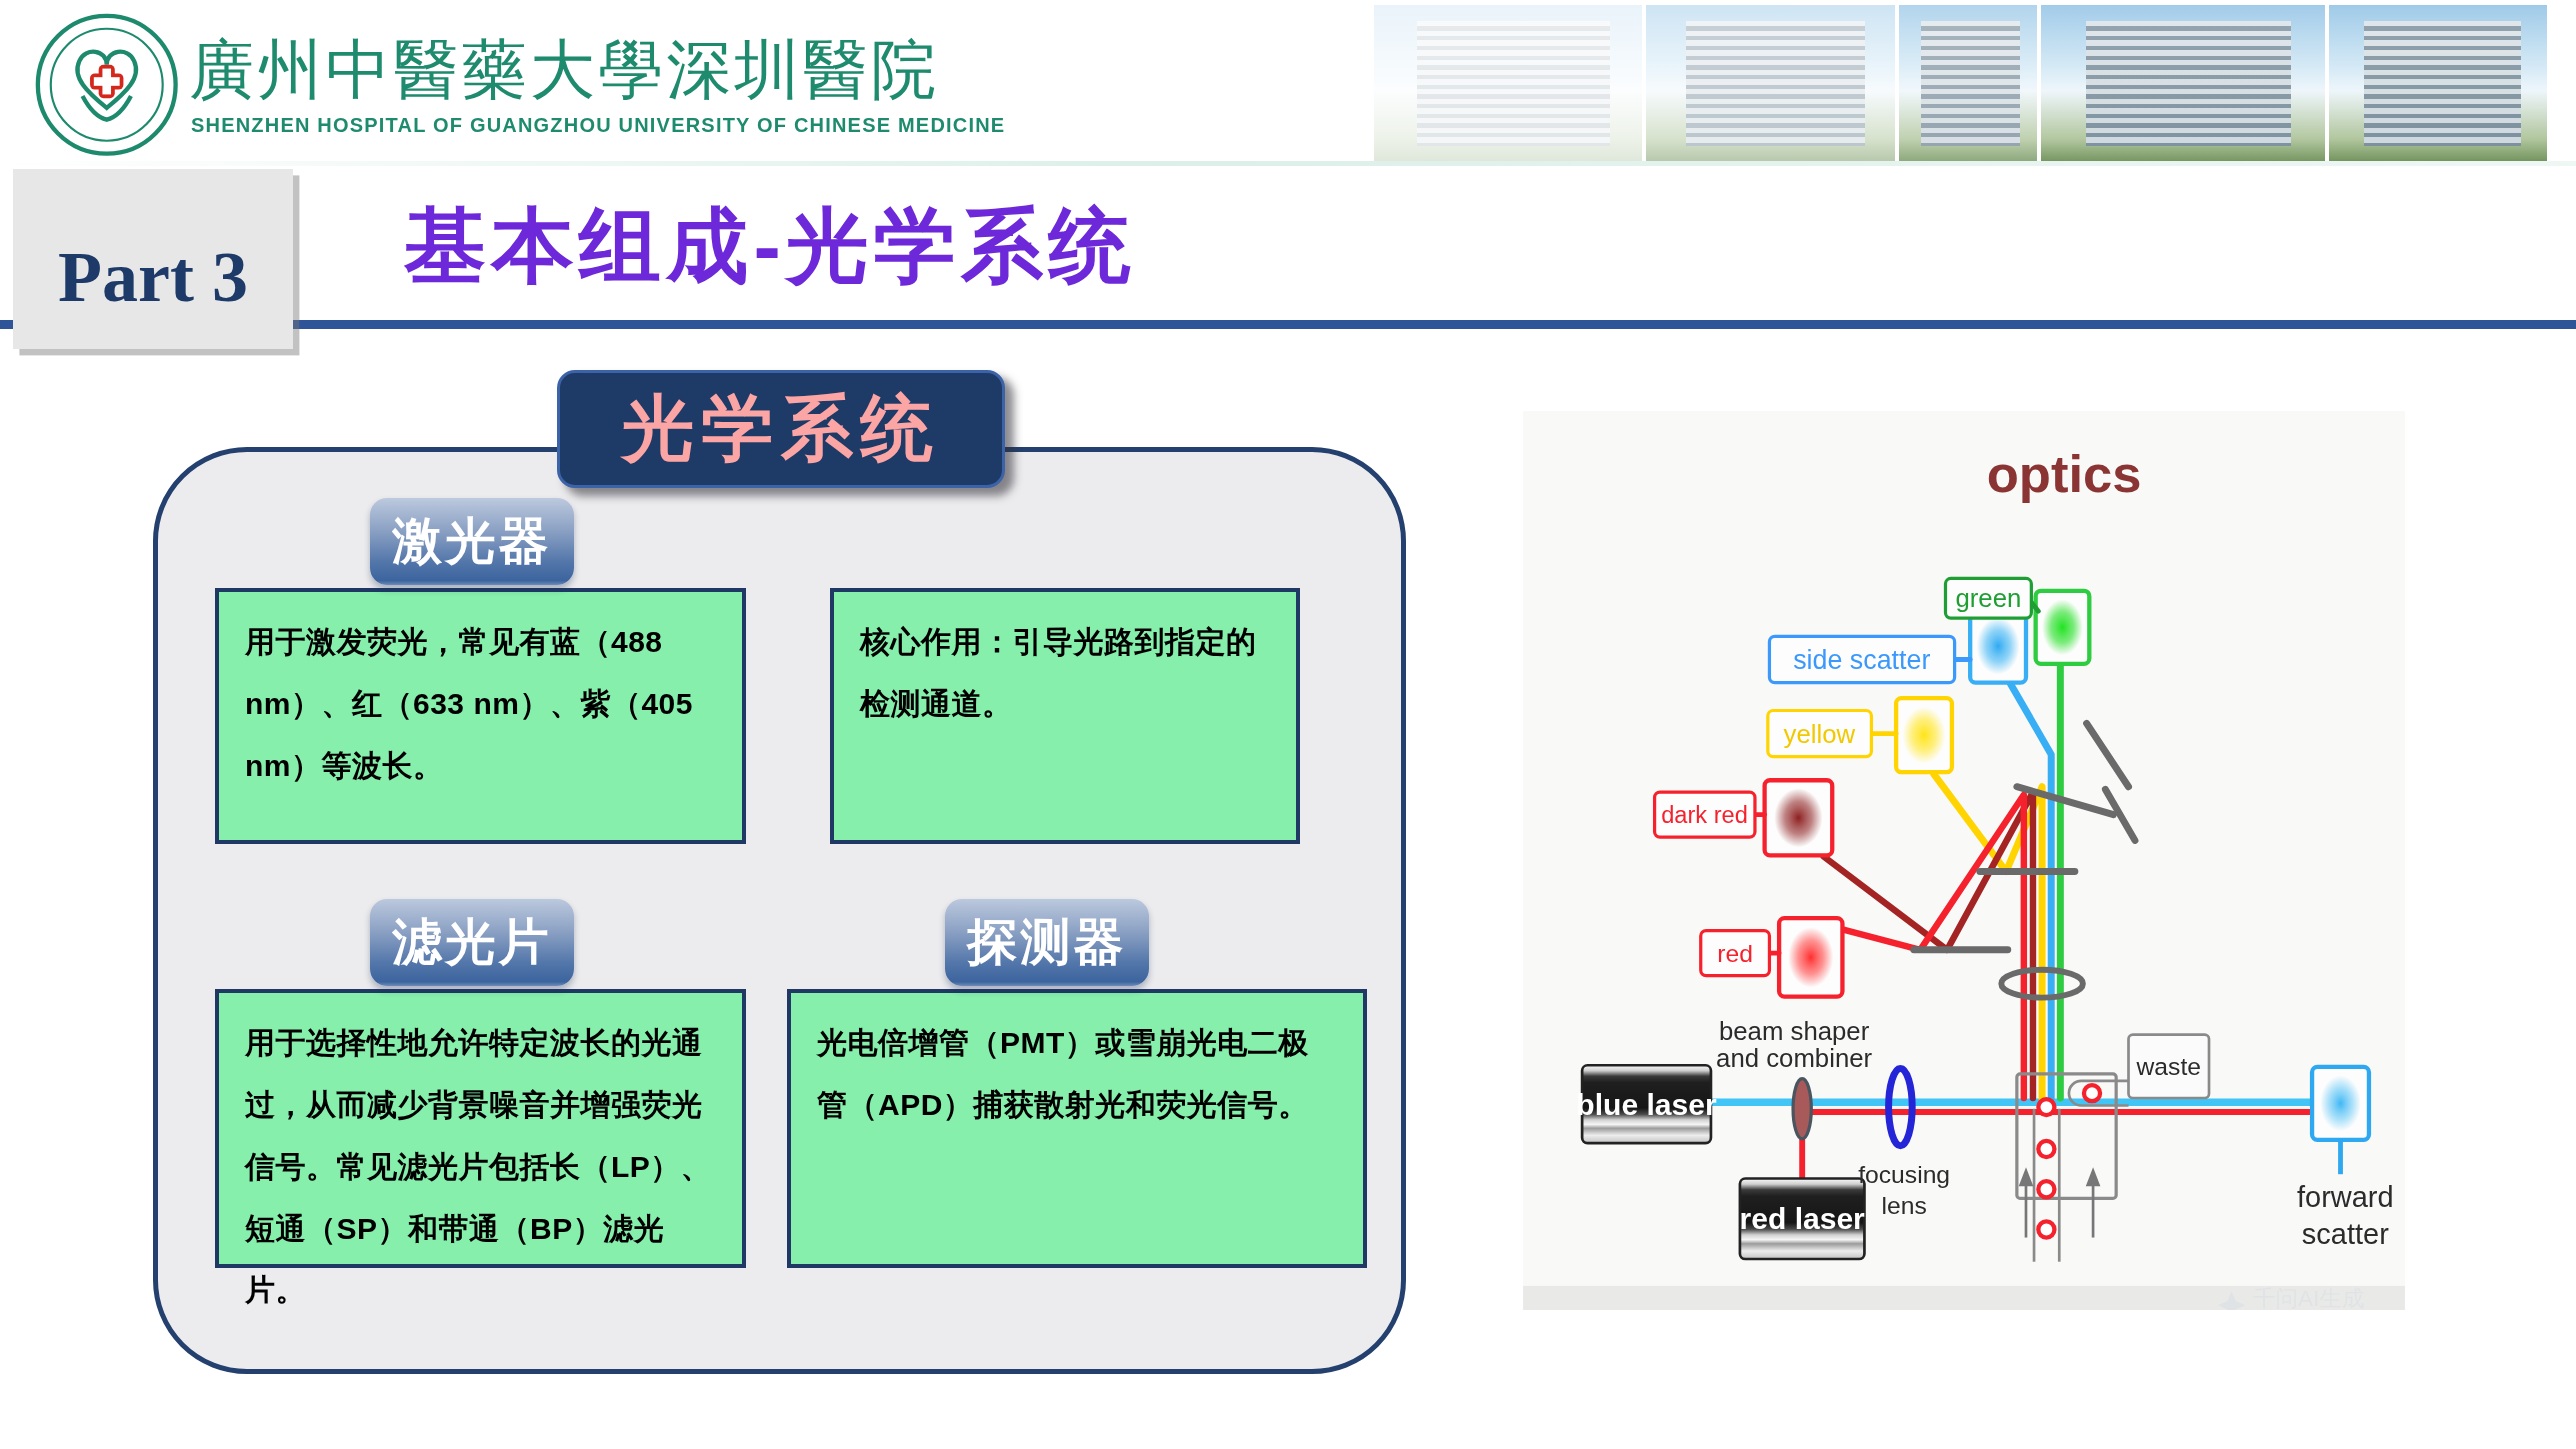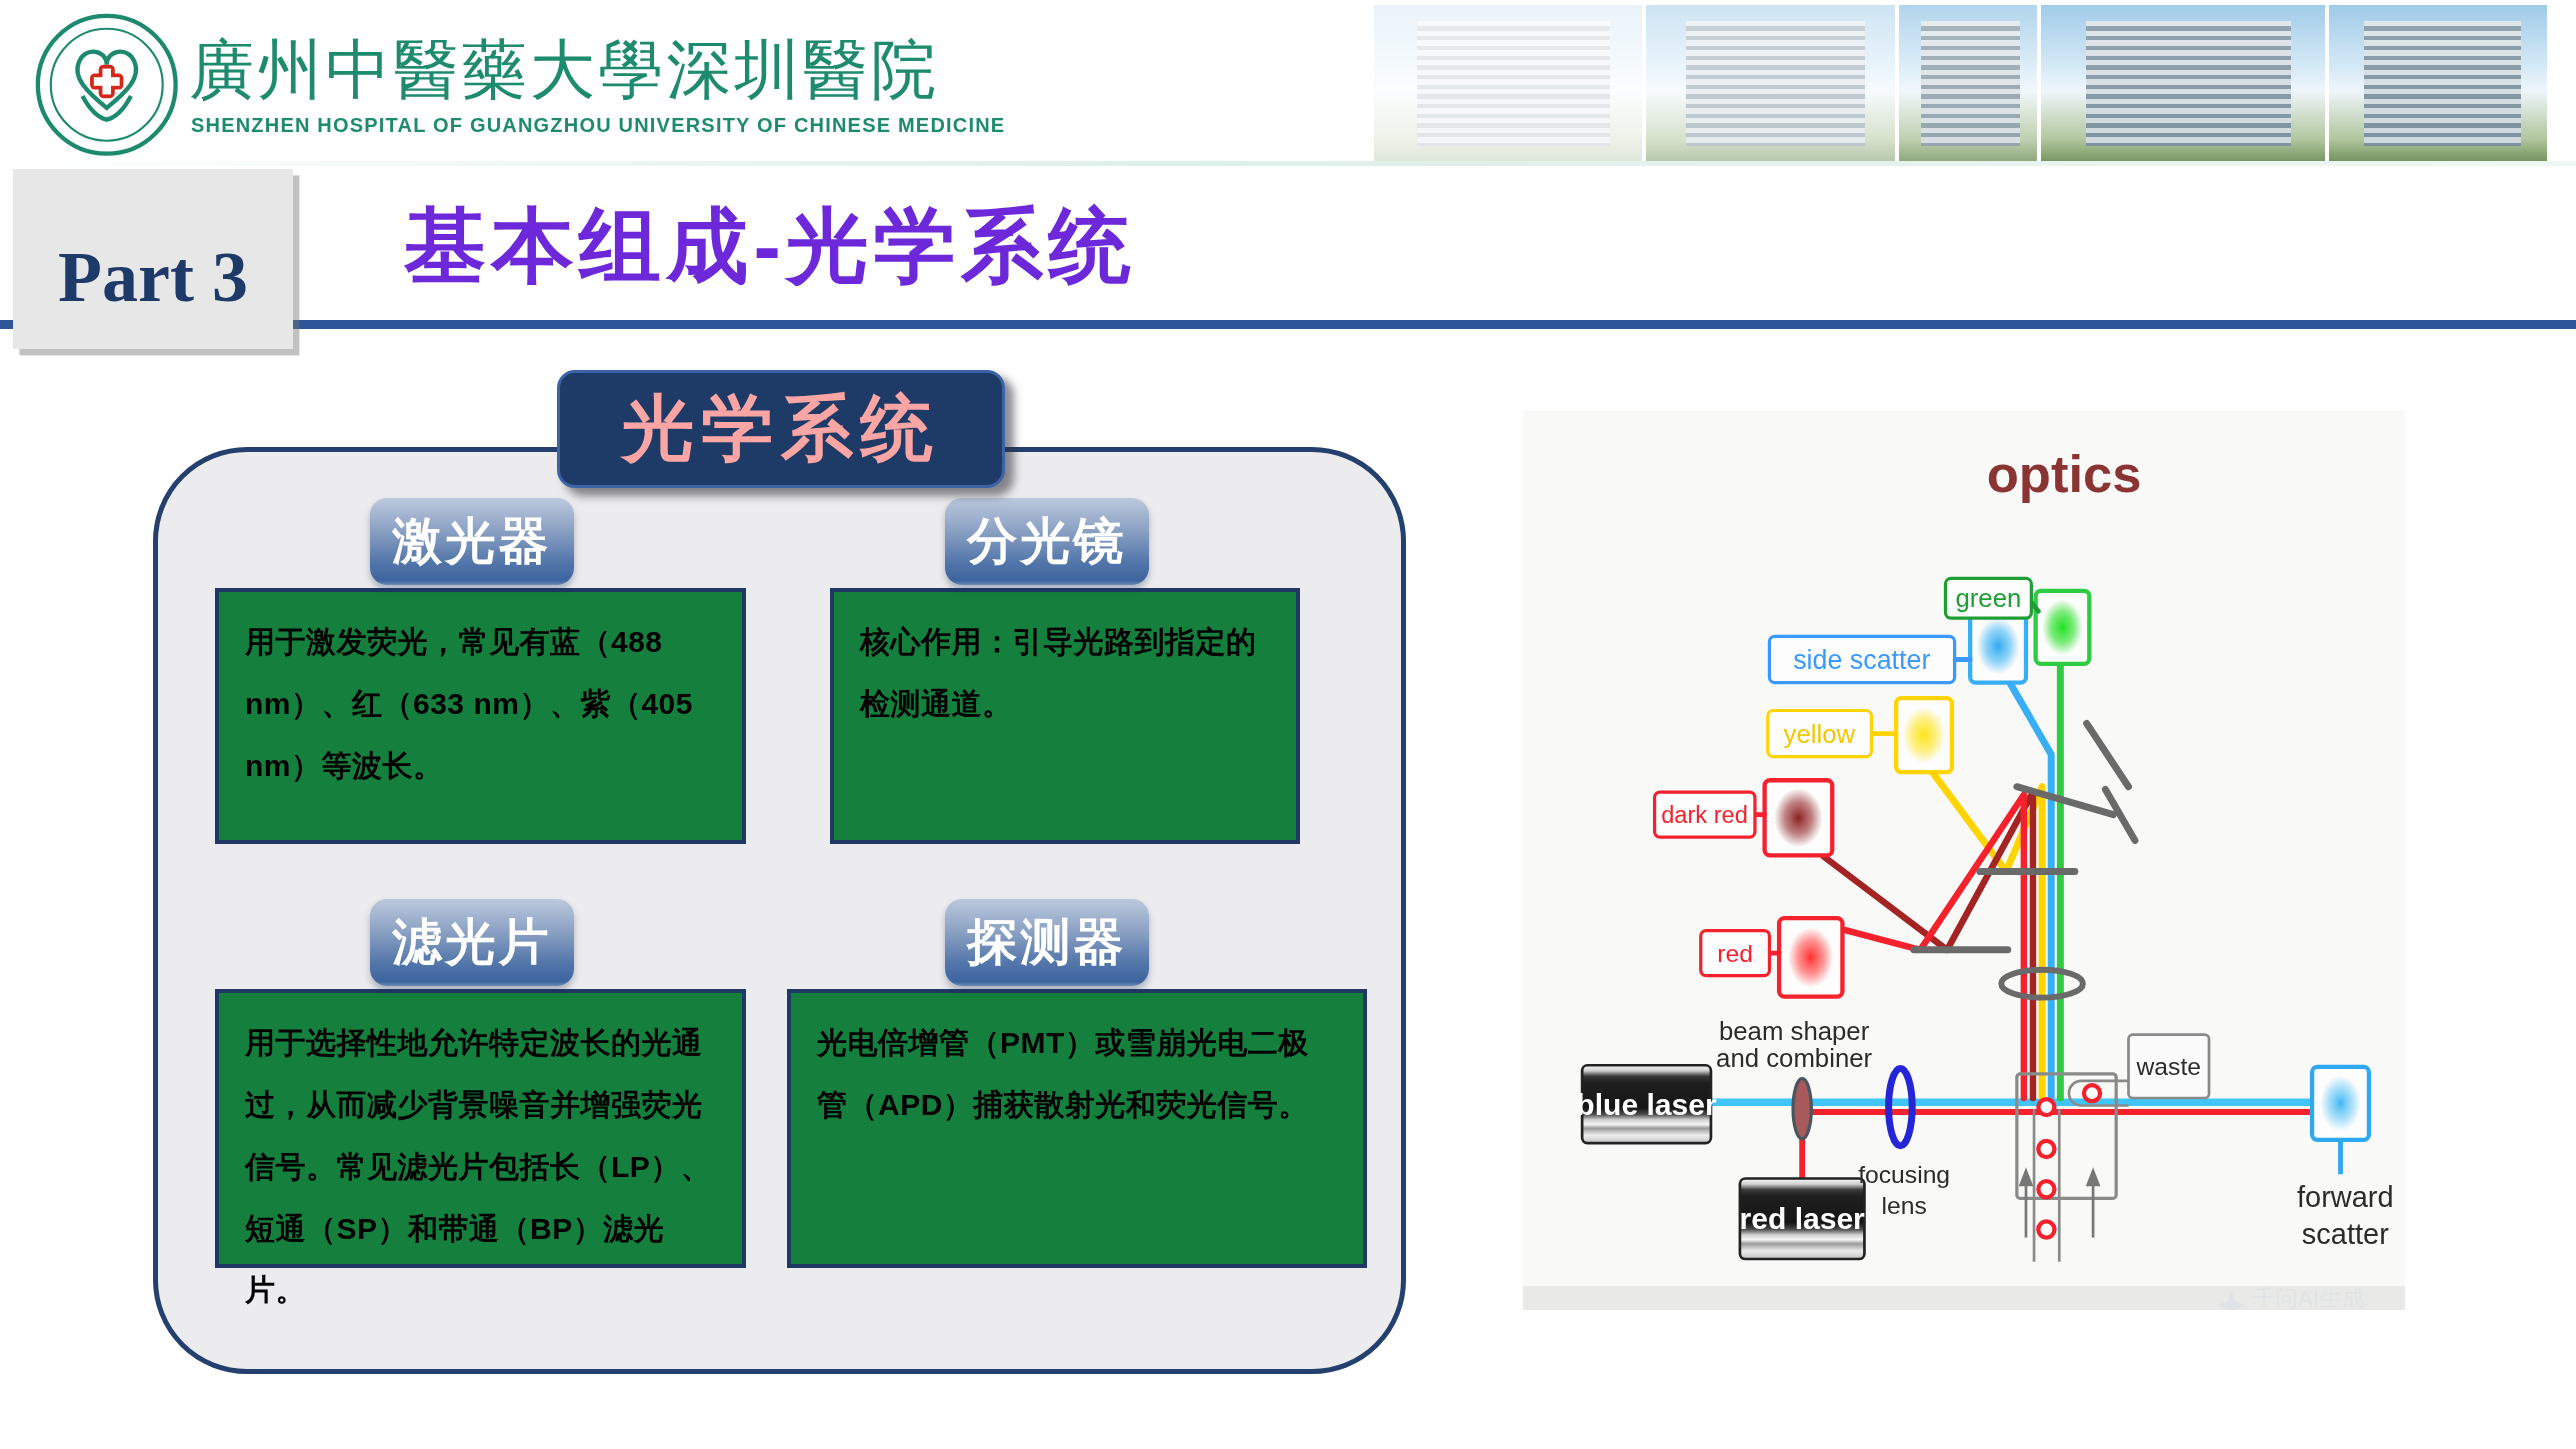--- a/index.html
+++ b/index.html
@@ -35,21 +35,21 @@
     border:5.4px solid #24406e;border-radius:94px;box-sizing:border-box;}
   .sys-title{position:absolute;left:557px;top:370px;width:448px;height:118px;background:#1e3a66;
     border:3.8px solid #3c62a8;border-radius:18px;box-sizing:border-box;z-index:4;
     display:flex;align-items:center;justify-content:center;
     box-shadow:8.6px 7.5px 8.6px rgba(45,45,55,.55);}
   .sys-title span{color:#fca5a5;font-size:72px;font-weight:700;letter-spacing:7.5px;}
   .badge{position:absolute;width:204px;height:87px;border-radius:17px;z-index:3;
     background:linear-gradient(180deg,#bcc9de 0%,#8aa0c3 38%,#5578ab 72%,#3c649e 95%,#6d8cb8 100%);
     display:flex;align-items:center;justify-content:center;box-shadow:0 4.3px 6.4px rgba(30,50,90,.30);}
   .badge span{color:#fff;font-size:50px;font-weight:700;letter-spacing:3.2px;}
-  .tbox{position:absolute;background:#15803d;border:4.8px solid #1f3864;box-sizing:border-box;
+  .tbox{position:absolute;background:#86efac;border:4.8px solid #1f3864;box-sizing:border-box;
     padding:19.3px 26px;font-size:30px;line-height:2.06;color:#000;font-weight:600;letter-spacing:0.5px;}
 
   
   .diagram{position:absolute;left:1523px;top:411px;width:882px;height:899px;background:#f9f9f8;}
   svg text{font-family:"Liberation Sans",sans-serif;}
 </style>
 </head>
 <body>
 
 <div class="slide">
@@ -86,23 +86,20 @@
   </div>
   <div class="page-title">基本组成-光学系统</div>
 
   <div class="container"></div>
   <div class="sys-title">
     <span>光学系统</span>
   </div>
 
   <div class="badge" style="left:370px;top:498px;">
     <span>激光器</span>
-    </div>
-  <div class="badge" style="left:945px;top:498px;">
-    <span>分光镜</span>
     </div>
   <div class="badge" style="left:370px;top:899px;">
     <span>滤光片</span>
     </div>
   <div class="badge" style="left:945px;top:899px;">
     <span>探测器</span>
     </div>
 
   <div class="tbox" style="left:215px;top:588px;width:531px;height:256px;">用于激发荧光，常见有蓝（488 nm）、红（633 nm）、紫（405 nm）等波长。</div>
   <div class="tbox" style="left:830px;top:588px;width:470px;height:256px;">核心作用：引导光路到指定的检测通道。</div>

